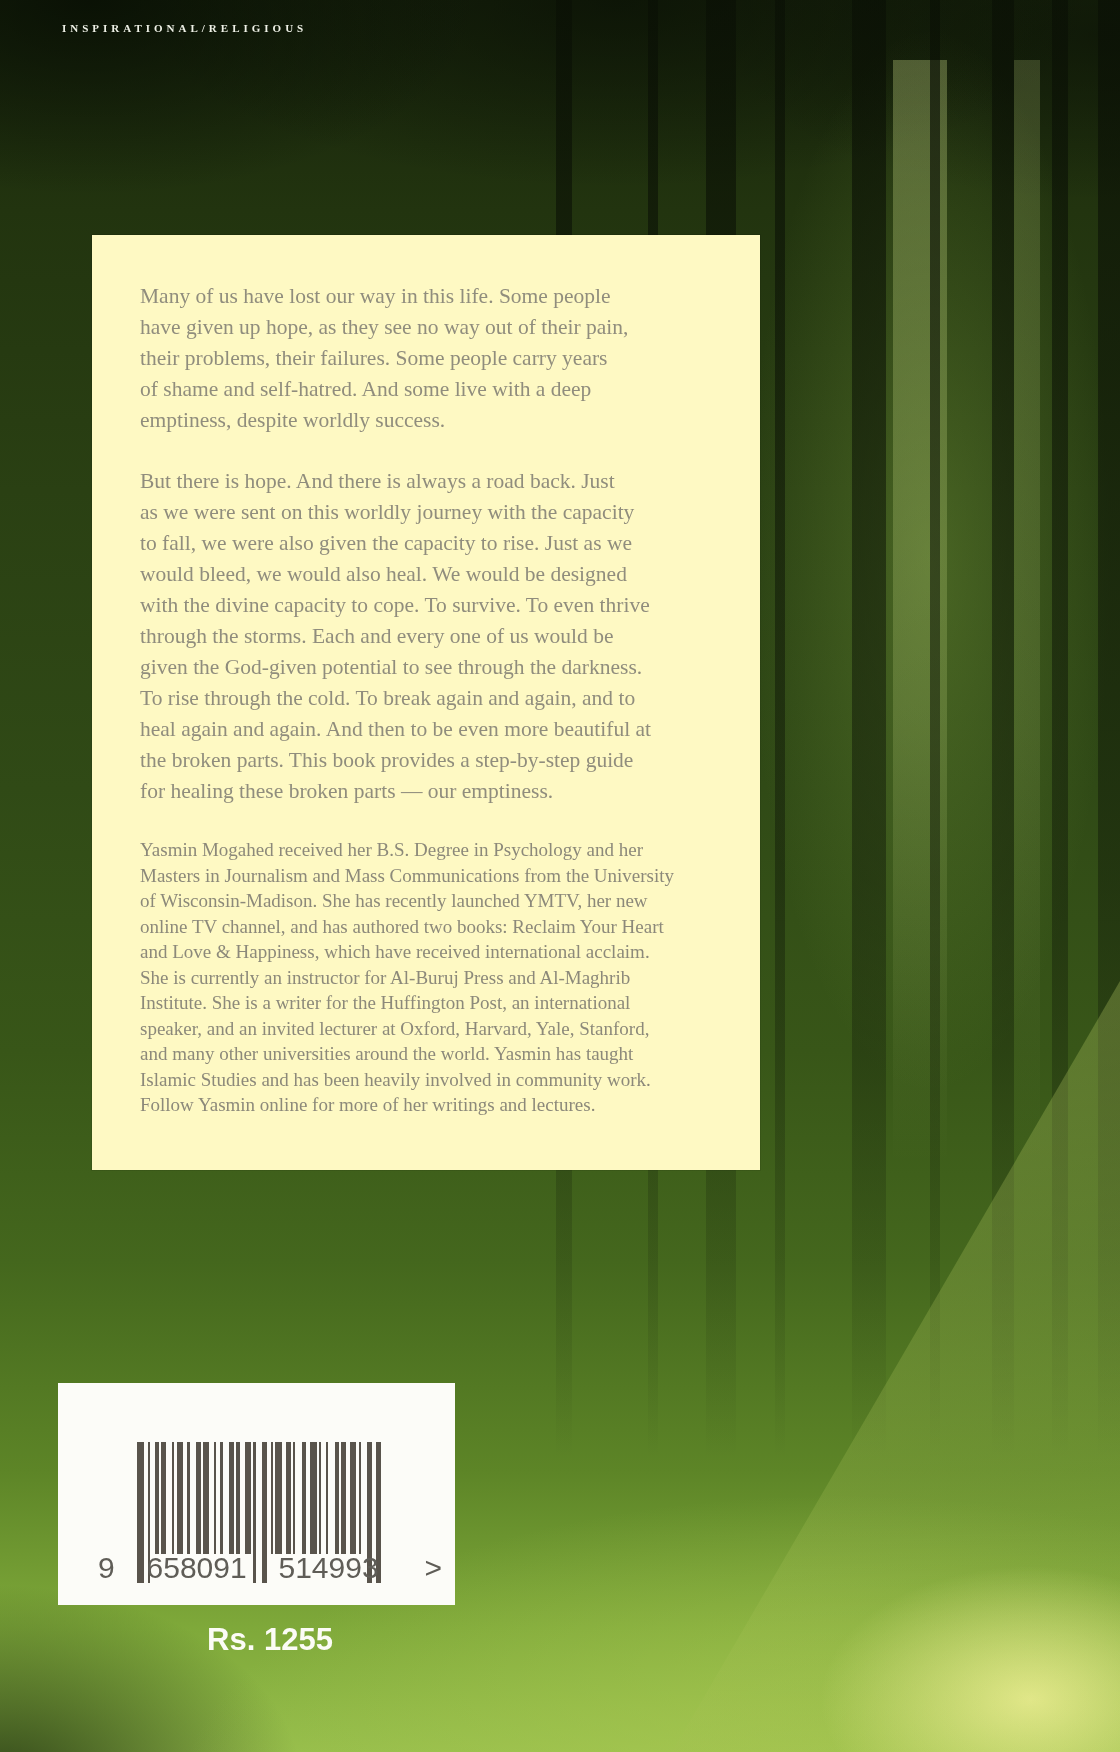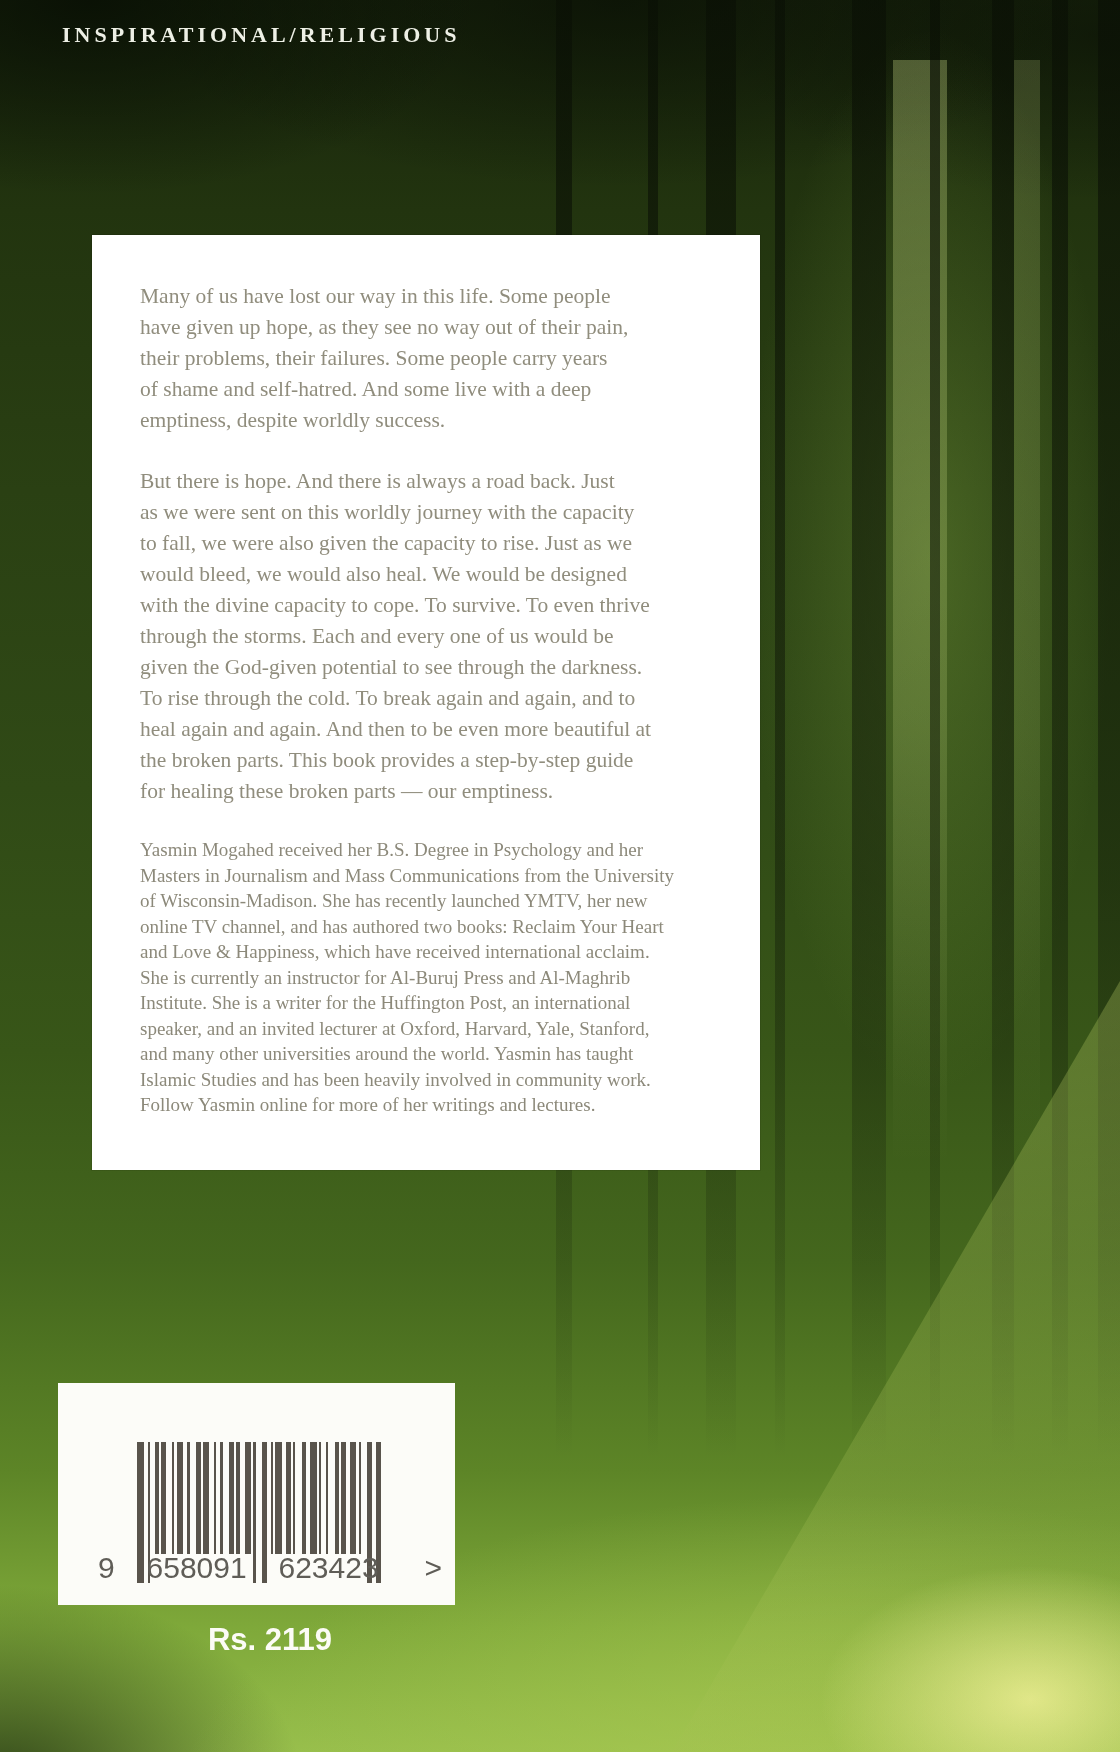--- a/index.html
+++ b/index.html
@@ -23,25 +23,25 @@
   .streak.s1{left:893px;width:54px;}
   .streak.s2{left:1014px;width:26px;opacity:.6;}
   .trunk{position:absolute;top:0;height:1520px;
     background:linear-gradient(180deg, rgba(10,16,5,.70), rgba(18,28,9,.48) 58%, rgba(40,60,20,0) 96%);}
   .path{position:absolute;inset:0;
     clip-path:polygon(100% 56%, 100% 100%, 60% 100%);
     background:linear-gradient(160deg, rgba(214,228,124,.55), rgba(150,180,70,.15));}
 
   
   .genre{position:absolute;left:62px;top:22px;color:#eef0e6;font-weight:bold;
-    font-size:22px;letter-spacing:4px;font-family:"Liberation Serif",serif;}
+    font-size:11px;letter-spacing:4px;font-family:"Liberation Serif",serif;}
 
   
   .content-box{position:absolute;left:92px;top:235px;width:668px;height:935px;
-    background:#ffffff;box-sizing:border-box;padding:46px 14px 8px 48px;
+    background:#fef9c3;box-sizing:border-box;padding:46px 14px 8px 48px;
     box-shadow:0 0 0 1px rgba(0,0,0,.08);}
   .content-box p{white-space:pre-line;margin:0 0 30px 0;
     font-size:21.5px;line-height:31px;color:#908d7d;}
   .content-box p.bio{margin-top:28px;font-size:19px;line-height:25.5px;color:#8c897a;}
 
   
   .barcode-box{position:absolute;left:58px;top:1383px;width:397px;height:222px;
     background:#fcfcf8;}
   .isbn-label{margin-top:22px;text-align:center;font-family:"Liberation Sans",sans-serif;
     font-size:29px;letter-spacing:.5px;color:#5f5e58;font-weight:normal;}
@@ -137,20 +137,20 @@
         <div class="bar" style="width: 4.4px; margin-right: 2.2px; height: 112px;"></div>
         <div class="bar" style="width: 4.4px; margin-right: 4.4px; height: 112px;"></div>
         <div class="bar" style="width: 6.6px; margin-right: 2.2px; height: 112px;"></div>
         <div class="bar" style="width: 2.2px; margin-right: 6.6px; height: 112px;"></div>
         <div class="bar" style="width: 4.4px; margin-right: 4.4px; height: 141px;"></div>
         <div class="bar" style="width: 4.4px; margin-right: 0px; height: 141px;"></div>
       </div>
     <div class="digits">
       <span>9</span>
       <span>658091</span>
-      <span>623423</span>
+      <span>514993</span>
       <span class="gt">&gt;</span>
     </div>
   </div>
 
-  <div class="price">Rs. 2119</div>
+  <div class="price">Rs. 1255</div>
 
 </div>
 
 </body></html>

